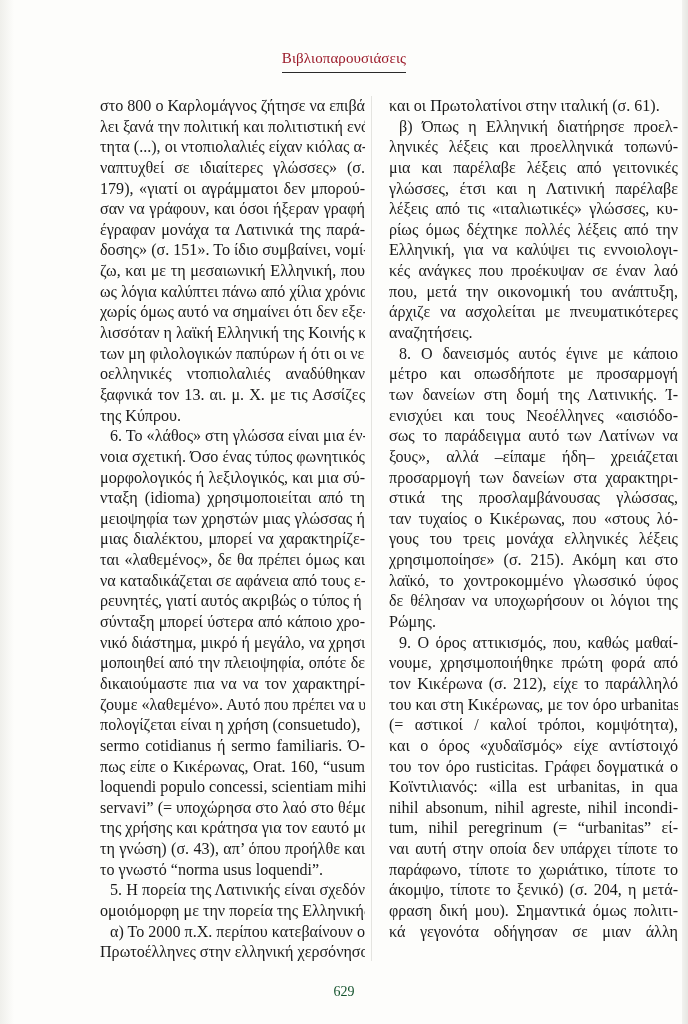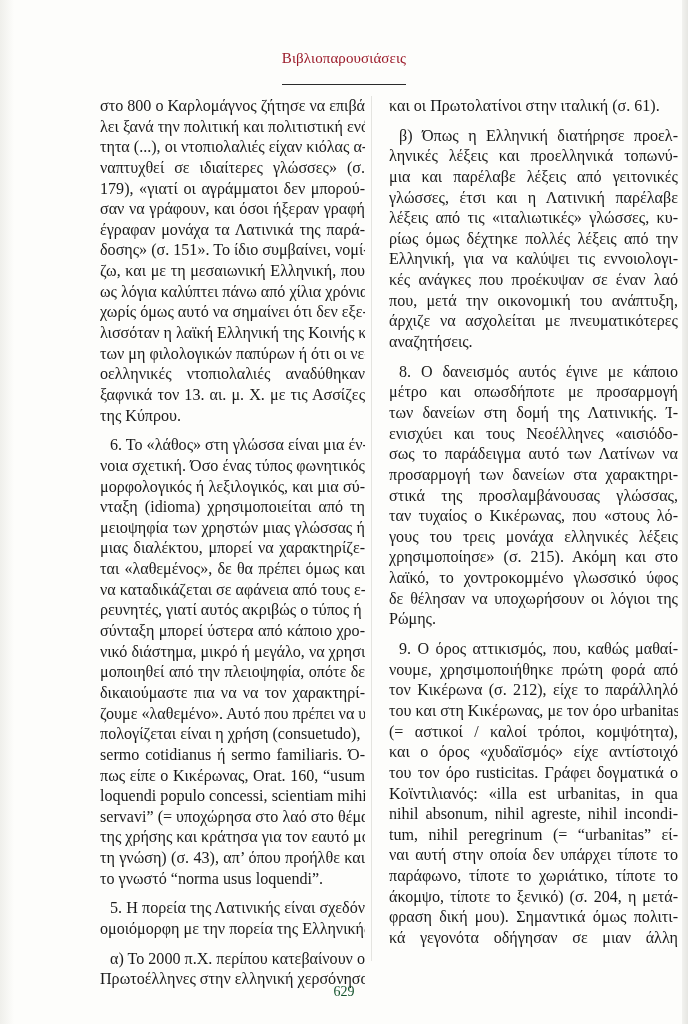--- a/index.html
+++ b/index.html
@@ -6,31 +6,31 @@
   body {
     width: 688px; height: 1024px; background: #fdfdfb; position: relative; overflow: hidden;
     font-family: "Liberation Serif", "DejaVu Serif", serif; color: #1a1a1a;
   }
   .page-edge { position: absolute; top: 0; right: 0; width: 6px; height: 1024px; background: linear-gradient(to right, #f2f2ef, #e6e6e2); }
   .left-shadow { position: absolute; top: 0; left: 0; width: 14px; height: 1024px; background: linear-gradient(to right, #efefeb, #fdfdfb); }
   .running-head {
     position: absolute; top: 50px; left: 0; width: 688px; text-align: center;
     font-size: 15px; color: #9b1b2a; letter-spacing: 0.1px;
   }
-  .running-head span { border-bottom: 1px solid #2a2a2a; padding-bottom: 18px; }
+  .running-head span { border-bottom: 1px solid #2a2a2a; padding-bottom: 6px; }
   .col { position: absolute; top: 96px; }
   .col-left { left: 100px; width: 265px; }
   .col-right { left: 389px; width: 289px; }
   .divider { position: absolute; left: 371px; top: 96px; width: 1px; height: 865px; background: #e4e4e0; }
   .line {
     height: 20.65px; line-height: 20.65px; font-size: 16.1px; white-space: nowrap;
     text-align: justify; text-align-last: justify; overflow: hidden;
   }
   .line.last { text-align-last: left; }
-  .line.indent { padding-left: 10px; margin-top: 9px; }
+  .line.indent { padding-left: 10px; }
   .folio {
     position: absolute; top: 984px; left: 0; width: 688px; text-align: center;
     font-size: 14px; color: #14532d;
   }
 </style>
 </head>
 <body>
 
 <div class="left-shadow"></div>
 <div class="page-edge"></div>
@@ -95,20 +95,21 @@
     <div class="line">Ελληνική, για να καλύψει τις εννοιολογι-</div>
     <div class="line">κές ανάγκες που προέκυψαν σε έναν λαό</div>
     <div class="line">που, μετά την οικονομική του ανάπτυξη,</div>
     <div class="line">άρχιζε να ασχολείται με πνευματικότερες</div>
     <div class="line last">αναζητήσεις.</div>
     <div class="line indent">8. Ο δανεισμός αυτός έγινε με κάποιο</div>
     <div class="line">μέτρο και οπωσδήποτε με προσαρμογή</div>
     <div class="line">των δανείων στη δομή της Λατινικής. Ί-</div>
     <div class="line">ενισχύει και τους Νεοέλληνες «αισιόδο-</div>
     <div class="line">σως το παράδειγμα αυτό των Λατίνων να</div>
+    <div class="line">ξους», αλλά –είπαμε ήδη– χρειάζεται</div>
     <div class="line">προσαρμογή των δανείων στα χαρακτηρι-</div>
     <div class="line">στικά της προσλαμβάνουσας γλώσσας,</div>
     <div class="line">ταν τυχαίος ο Κικέρωνας, που «στους λό-</div>
     <div class="line">γους του τρεις μονάχα ελληνικές λέξεις</div>
     <div class="line">χρησιμοποίησε» (σ. 215). Ακόμη και στο</div>
     <div class="line">λαϊκό, το χοντροκομμένο γλωσσικό ύφος</div>
     <div class="line">δε θέλησαν να υποχωρήσουν οι λόγιοι της</div>
     <div class="line last">Ρώμης.</div>
     <div class="line indent">9. Ο όρος αττικισμός, που, καθώς μαθαί-</div>
     <div class="line">νουμε, χρησιμοποιήθηκε πρώτη φορά από</div>

